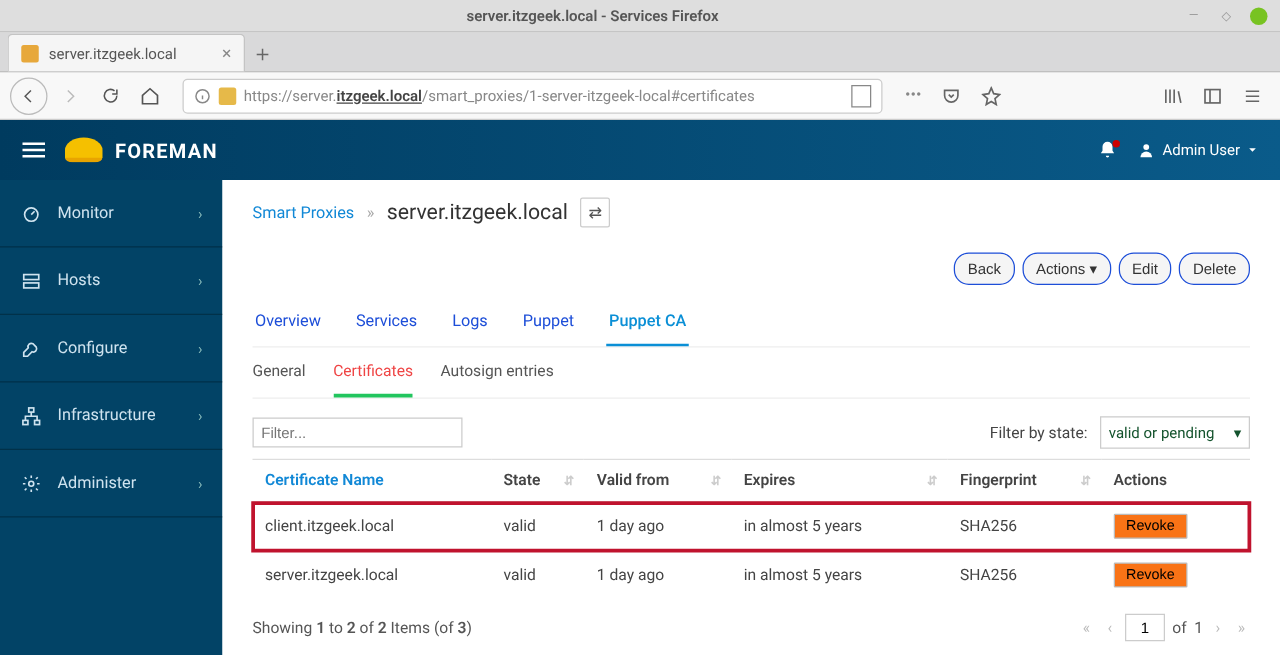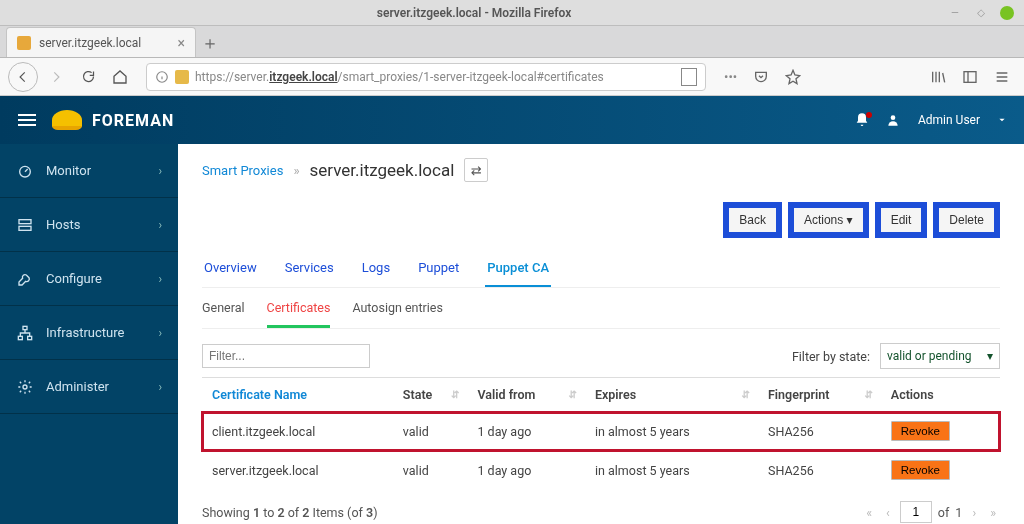--- a/index.html
+++ b/index.html
@@ -36,40 +36,40 @@
   
   .fm-top { height: 48px; background: linear-gradient(90deg, #003b5f, #0a5b8a); display: flex; align-items: center; padding: 0 18px; gap: 16px; color: #fff; }
   .hamburger { display: inline-block; width: 18px; }
   .hamburger span { display: block; height: 2px; background: #fff; margin: 3px 0; }
   .fm-logo { display: flex; align-items: center; gap: 10px; }
   .helmet { width: 30px; height: 20px; background: #f5c000; border-radius: 50% 50% 20% 20%; border-bottom: 4px solid #e8a400; position:relative; }
   .fm-name { font-size: 16px; font-weight: 700; letter-spacing: 1px; }
   .fm-spacer { flex: 1; }
   .fm-bell { position: relative; font-size: 16px; }
   .fm-bell::after { content:""; width:6px;height:6px;background:#c00;position:absolute;top:0;right:-2px;border-radius:50%; }
-  .fm-user { display: flex; align-items: center; gap: 18px; font-size: 12px; }
+  .fm-user { display: flex; align-items: center; gap: 6px; font-size: 12px; }
 
   
   .fm-body { display: flex; height: calc(524px - 26px - 32px - 38px - 48px); }
   .sidebar { width: 178px; background: #024366; color: #cfe3ef; display: flex; flex-direction: column; }
   .side-item { height: 54px; border-bottom: 1px solid #013149; display: flex; align-items: center; padding: 0 16px; gap: 12px; font-size: 13px; }
   .side-item .icon { width: 18px; height: 18px; display:flex;align-items:center;justify-content:center; color:#cfe3ef; font-size:15px; }
   .side-item .lbl { flex: 1; }
   .side-chevron { color: #8bb; font-size: 12px; }
 
   .content { flex: 1; padding: 14px 24px 0 24px; background: #fff; overflow:auto; }
 
   .breadcrumb { display: flex; align-items: center; gap: 10px; margin-bottom: 20px; }
   .bc-link { color: #1188d6; font-size: 13px; }
   .bc-sep { color: #aaa; }
   .bc-current { font-size: 17px; color: #333; }
   .bc-swap { border:1px solid #ccc; border-radius:2px; width:24px;height:24px; display:flex;align-items:center;justify-content:center; color:#555; font-size:13px; }
 
   .action-row { display: flex; justify-content: flex-end; gap: 6px; margin-bottom: 14px; }
-  .btn { border: 6px solid #1d4ed8; background: #f5f5f5; padding: 5px 10px; font-size: 12px; color: #333; border-radius: 0; cursor: pointer; }
+  .btn { border: 1px solid #1d4ed8; background: #f5f5f5; padding: 5px 10px; font-size: 12px; color: #333; border-radius: 12px; cursor: pointer; }
 
   .tabs1 { display: flex; gap: 24px; border-bottom: 1px solid #eee; font-size: 13px; }
   .tabs1 .t { padding: 8px 2px 10px; color: #1d4ed8; }
   .tabs1 .t.active { color: #0a8fd6; border-bottom: 2px solid #0a8fd6; font-weight: 500; }
 
   .tabs2 { display: flex; gap: 22px; padding: 10px 0 0; border-bottom: 1px solid #eee; font-size: 12.5px; }
   .tabs2 .t { padding: 2px 0 10px; color: #555; }
   .tabs2 .t.active { color: #ef4444; border-bottom: 3px solid #22c55e; }
 
   .filter-row { display: flex; align-items: center; margin: 14px 0 8px; gap: 10px; }
@@ -90,21 +90,21 @@
   .pager { margin-left:auto; display:flex; align-items:center; gap:6px; }
   .pg-btn { color:#bbb; padding:2px 4px; }
   .pg-input { width:32px; height:22px; border:1px solid #ccc; text-align:center; font-size:12px; }
 
   svg { display:block; }
 </style>
 </head>
 <body>
 
 <div class="titlebar">
-  <div class="titlebar-title">server.itzgeek.local - Mozilla Firefox</div>
+  <div class="titlebar-title">server.itzgeek.local - Services Firefox</div>
   <div class="titlebar-controls">
     <span class="tb-btn tb-min">—</span>
     <span class="tb-btn tb-max">◇</span>
     <span class="tb-btn tb-close"></span>
   </div>
 </div>
 
 <div class="tabbar">
   <div class="browser-tab">
     <span class="favicon"></span>

